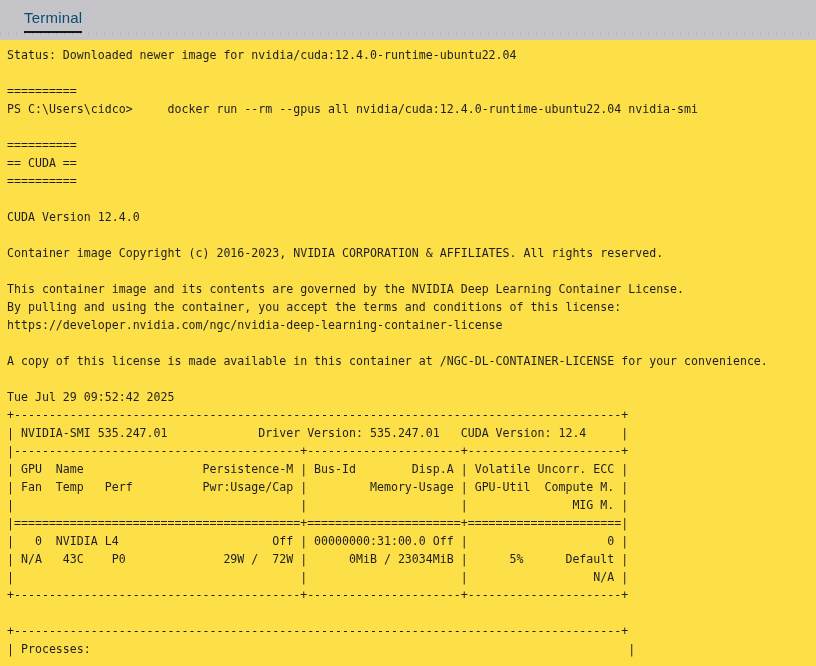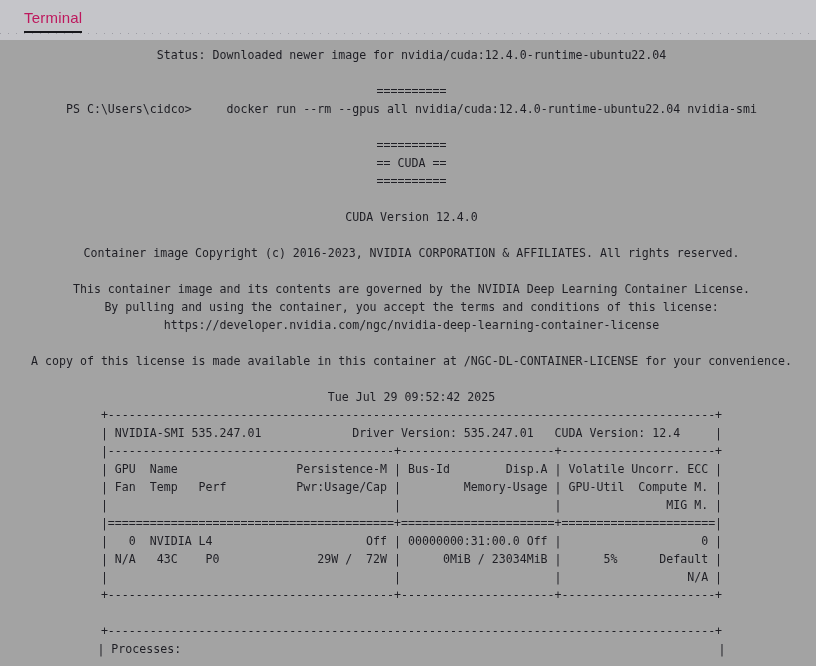--- a/index.html
+++ b/index.html
@@ -38,34 +38,33 @@
     left: 24px;
     top: 9px;
     z-index: 1;
     padding-bottom: 4px;
     border-bottom: 2px solid #17171a;
     background: #c5c5c9;
     cursor: pointer;
   }
   .tab-label {
     font-size: 15px;
-    color: #be185d;
+    color: #0c4a6e;
     letter-spacing: 0.2px;
     margin-top: 9px;
   }
   .terminal {
     position: absolute;
     top: 40px;
     left: 0;
     right: 0;
     bottom: 0;
-    background: #a3a3a3;
+    background: #fde047;
     padding: 6px 0 0 7px;
     overflow: hidden;
-    text-align: center;
   }
   .term-pre {
     margin: 0;
     font-family: "DejaVu Sans Mono", "Liberation Mono", monospace;
     font-size: 11.6px;
     line-height: 18px;
     color: #1e1e24;
     white-space: pre;
   }
 </style>

